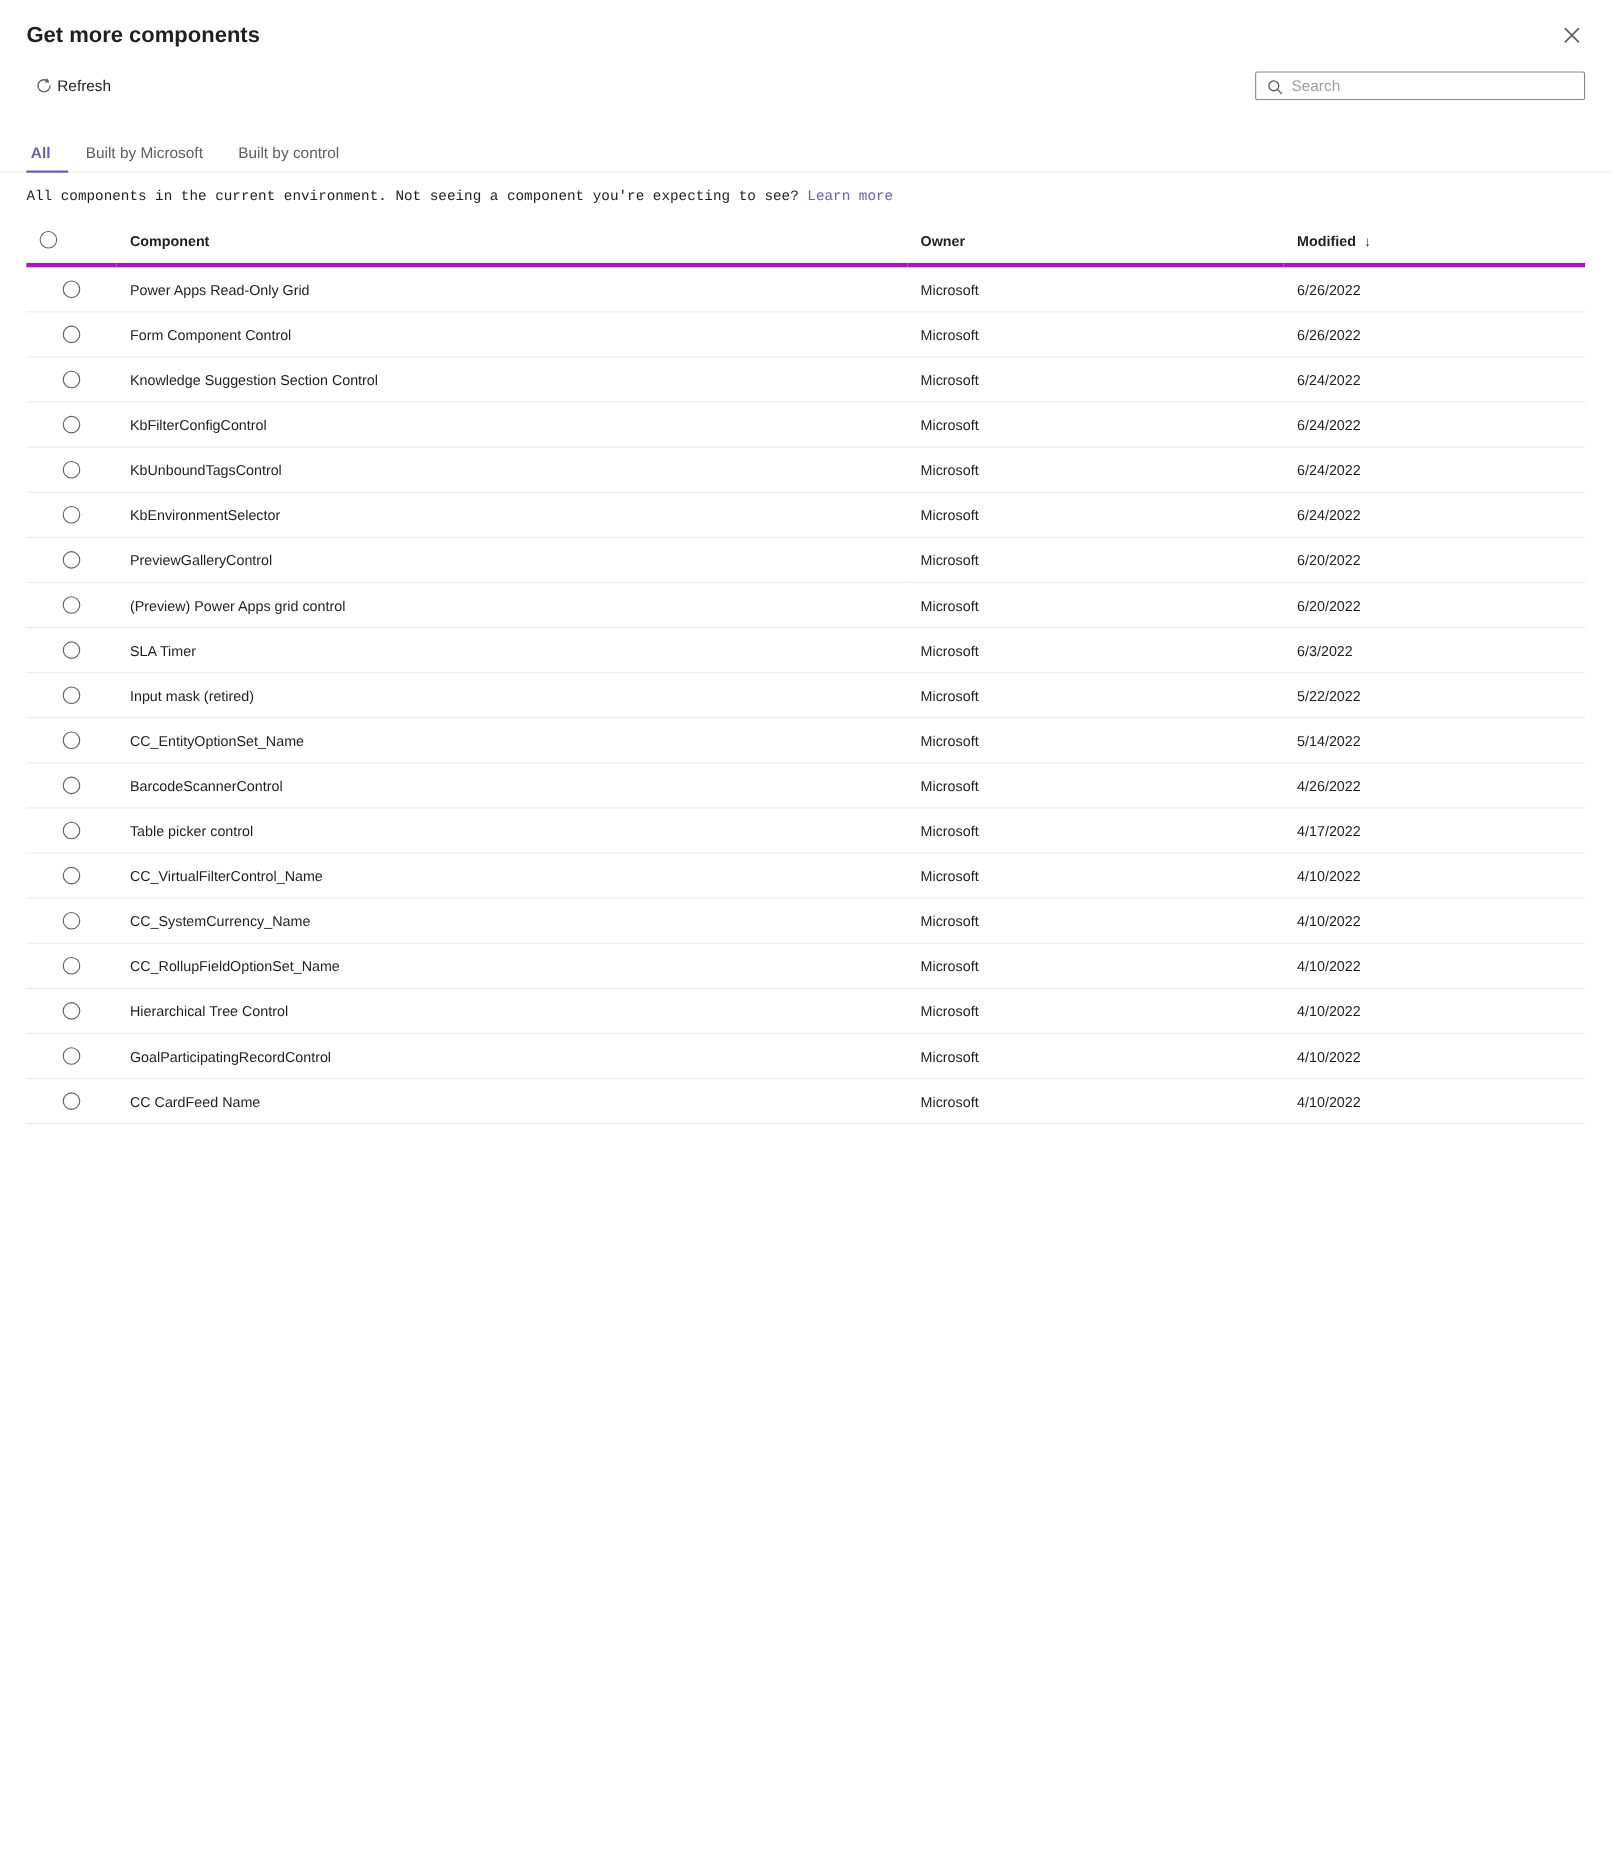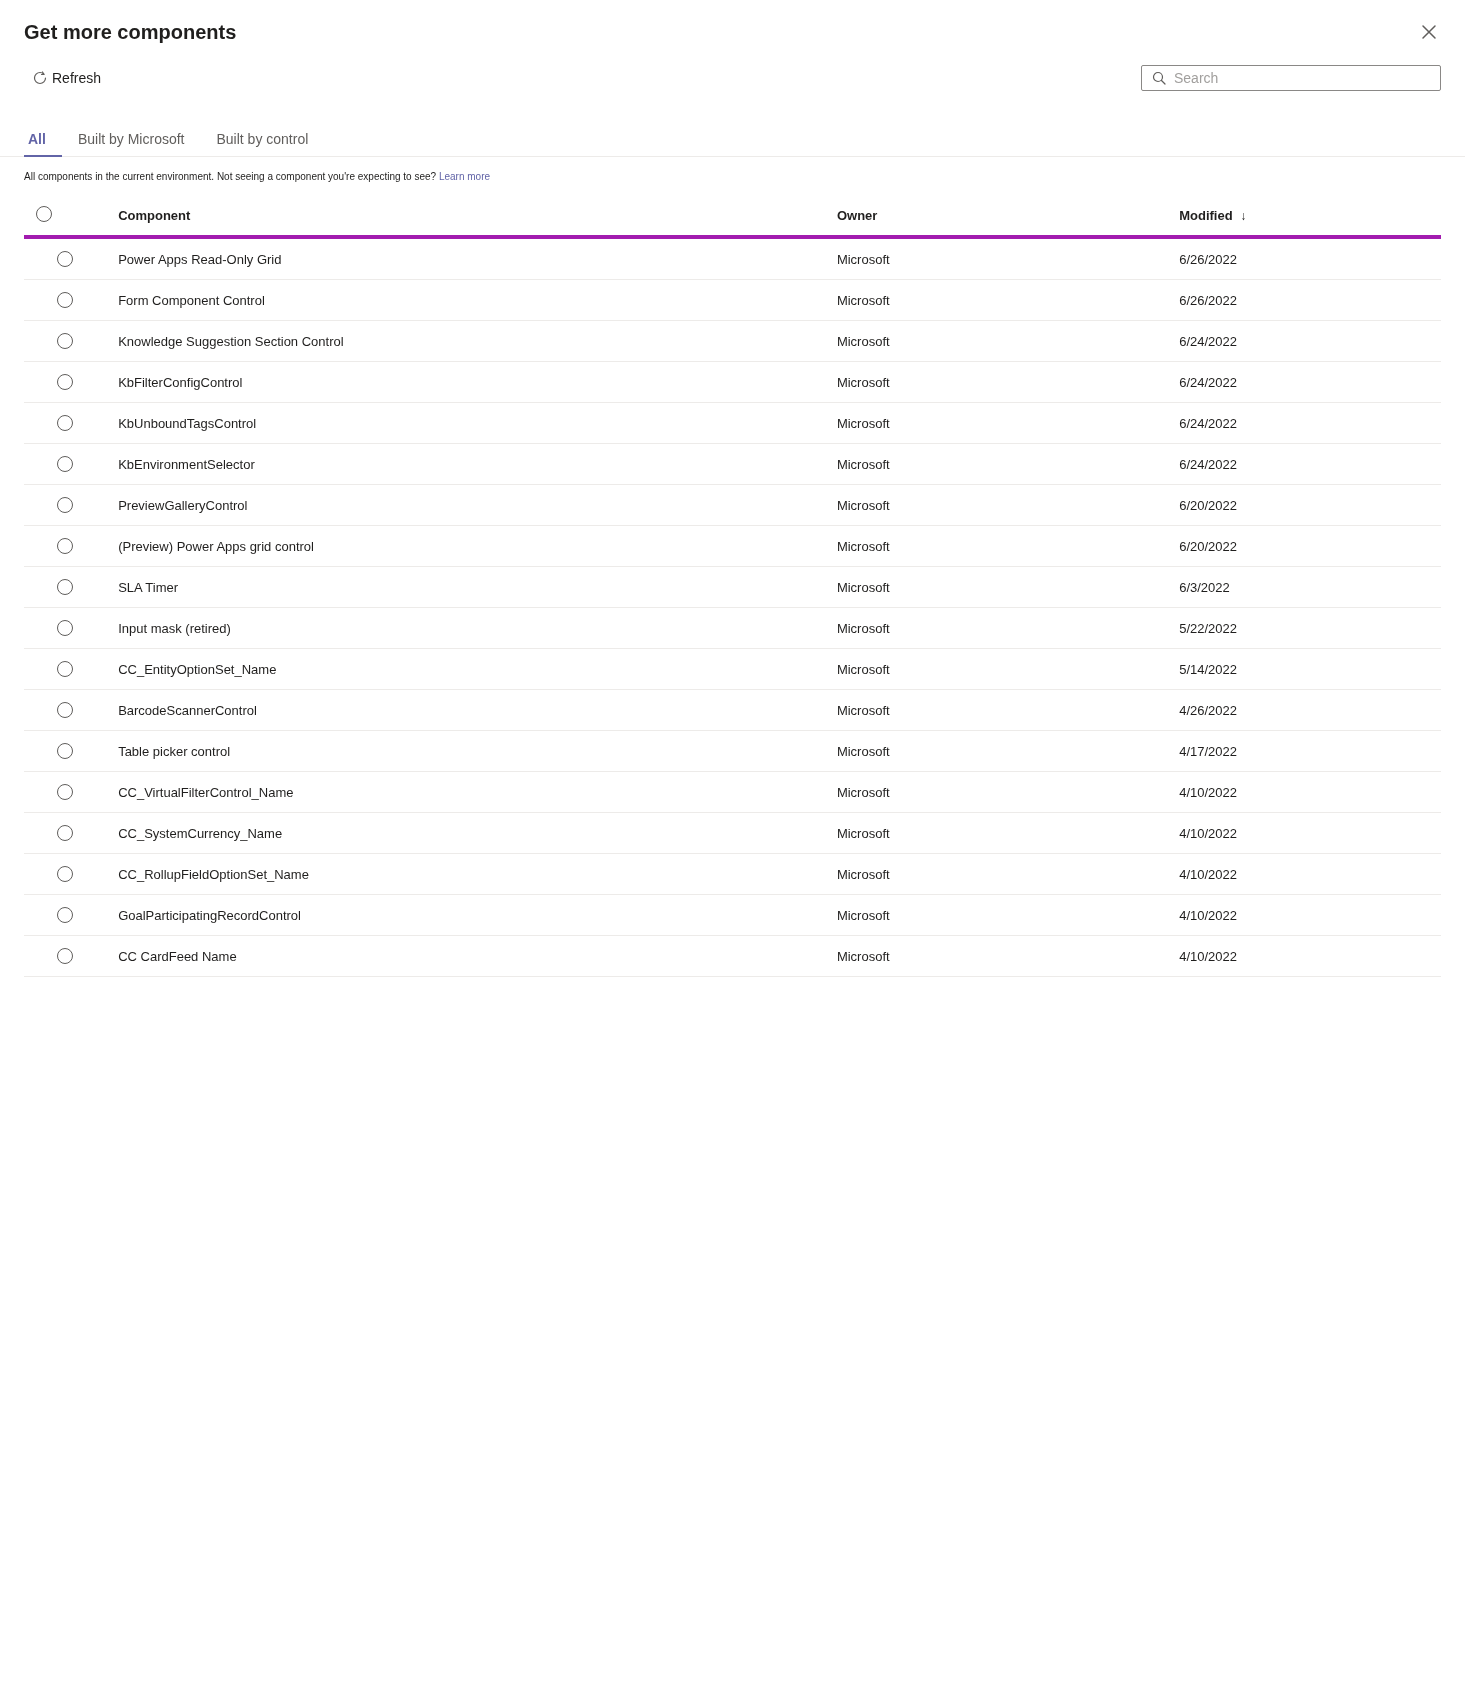--- a/index.html
+++ b/index.html
@@ -66,21 +66,21 @@
       cursor: pointer;
       color: #201f1e;
       font-size: 14px;
       font-family: inherit;
       padding: 6px 8px;
       border-radius: 2px;
     }
 
     .search-container {
       display: flex;
-      align-items: center;
+      align-items: flex-end;
       border: 1px solid #8a8886;
       border-radius: 2px;
       padding: 4px 10px;
       gap: 8px;
       width: 300px;
       background: #fff;
     }
 
     .search-icon-svg {
       color: #605e5c;
@@ -128,22 +128,23 @@
       border-bottom: 2px solid #6264a7;
       font-weight: 600;
     }
 
     .tab:first-child {
       padding-left: 4px;
     }
 
     .info-bar {
       padding: 14px 24px;
-      font-size: 10px;
-      color: #201f1e;
+      font-size: 13px;
+      color: #201f1e;
+      font-family: Liberation Mono, monospace;
     }
 
     .learn-more-link {
       color: #6264a7;
       text-decoration: none;
     }
 
     .table-container {
       padding: 0 24px;
     }
@@ -452,20 +453,30 @@
       <td>CC_RollupFieldOptionSet_Name</td>
       <td>Microsoft</td>
       <td>4/10/2022</td>
     </tr>
           <tr>
       <td>
         <div class="checkbox-cell">
           <input type="checkbox" class="row-checkbox" style="">
         </div>
       </td>
+      <td>Hierarchical Tree Control</td>
+      <td>Microsoft</td>
+      <td>4/10/2022</td>
+    </tr>
+          <tr>
+      <td>
+        <div class="checkbox-cell">
+          <input type="checkbox" class="row-checkbox" style="">
+        </div>
+      </td>
       <td>GoalParticipatingRecordControl</td>
       <td>Microsoft</td>
       <td>4/10/2022</td>
     </tr>
           <tr>
       <td>
         <div class="checkbox-cell">
           <input type="checkbox" class="row-checkbox" style="">
         </div>
       </td>

